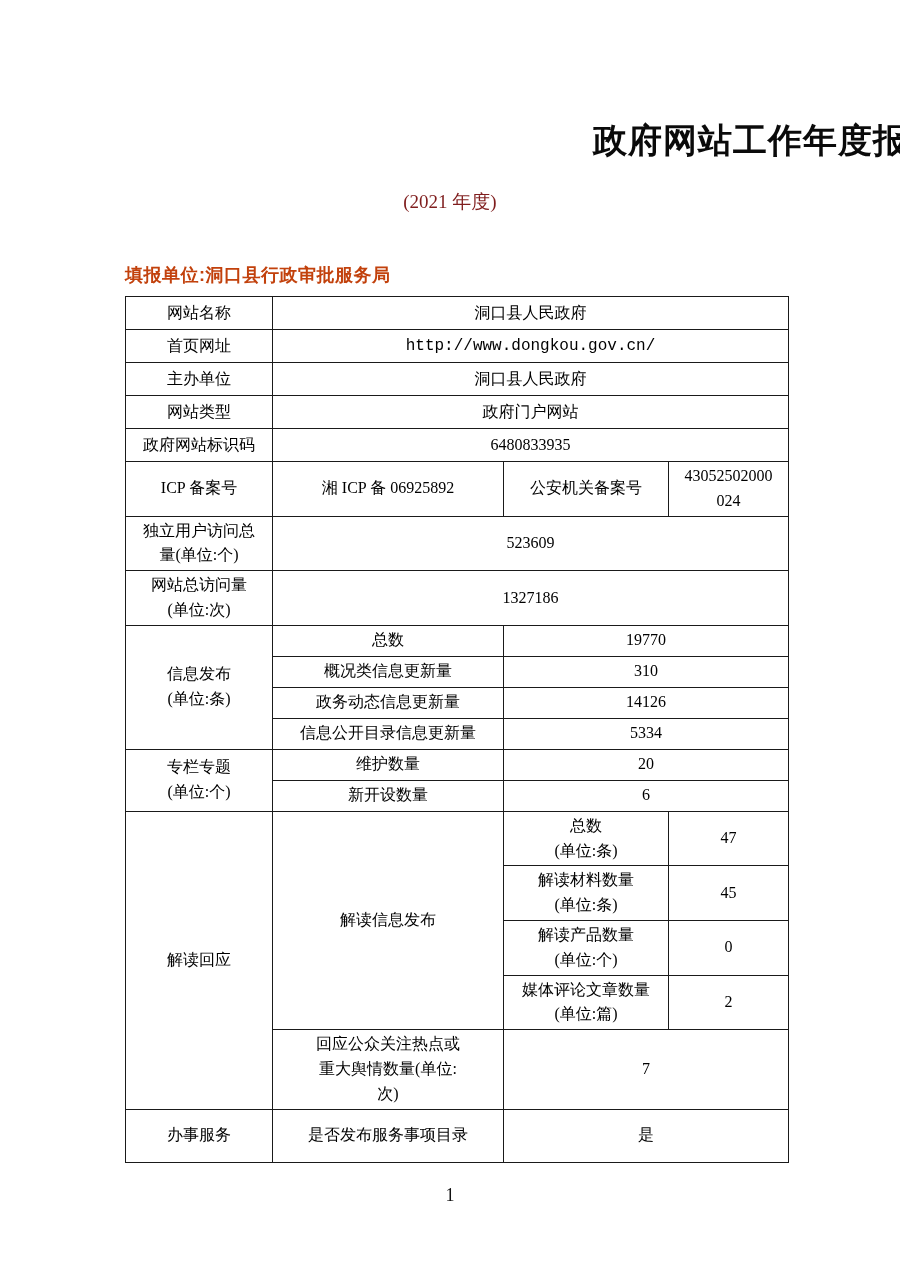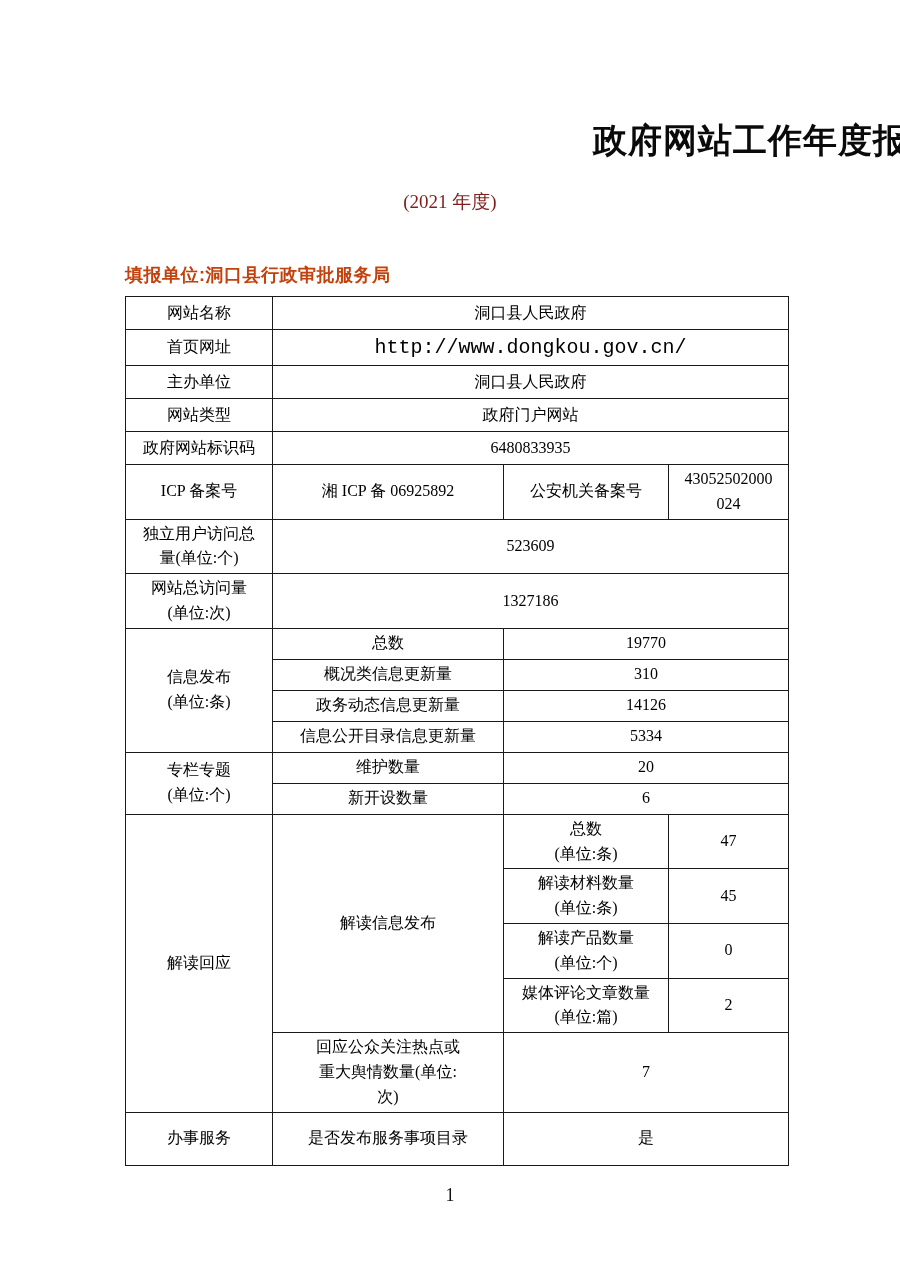--- a/index.html
+++ b/index.html
@@ -55,21 +55,21 @@
     line-height: 1.55;
     white-space: pre-line;
     word-break: break-word;
     overflow: hidden;
   }
   tr.h33 { height: 33px; }
   tr.h31 { height: 31px; }
   tr.h52 { height: 52px; }
   tr.h53 { height: 53px; }
   tr.h73 { height: 73px; }
-  td.mono { font-family: "Liberation Mono", "DejaVu Sans Mono", monospace; font-size: 20px; }
+  td.mono { font-family: "Liberation Mono", "DejaVu Sans Mono", monospace; font-size: 16px; }
   td.va-top { vertical-align: top; padding-top: 6px; }
   td.va-bottom { vertical-align: bottom; padding-bottom: 7px; }
   .page-number {
     position: absolute;
     top: 1185px; left: 0; width: 100%;
     text-align: center;
     font-size: 18px;
     color: #111;
   }
 </style>

